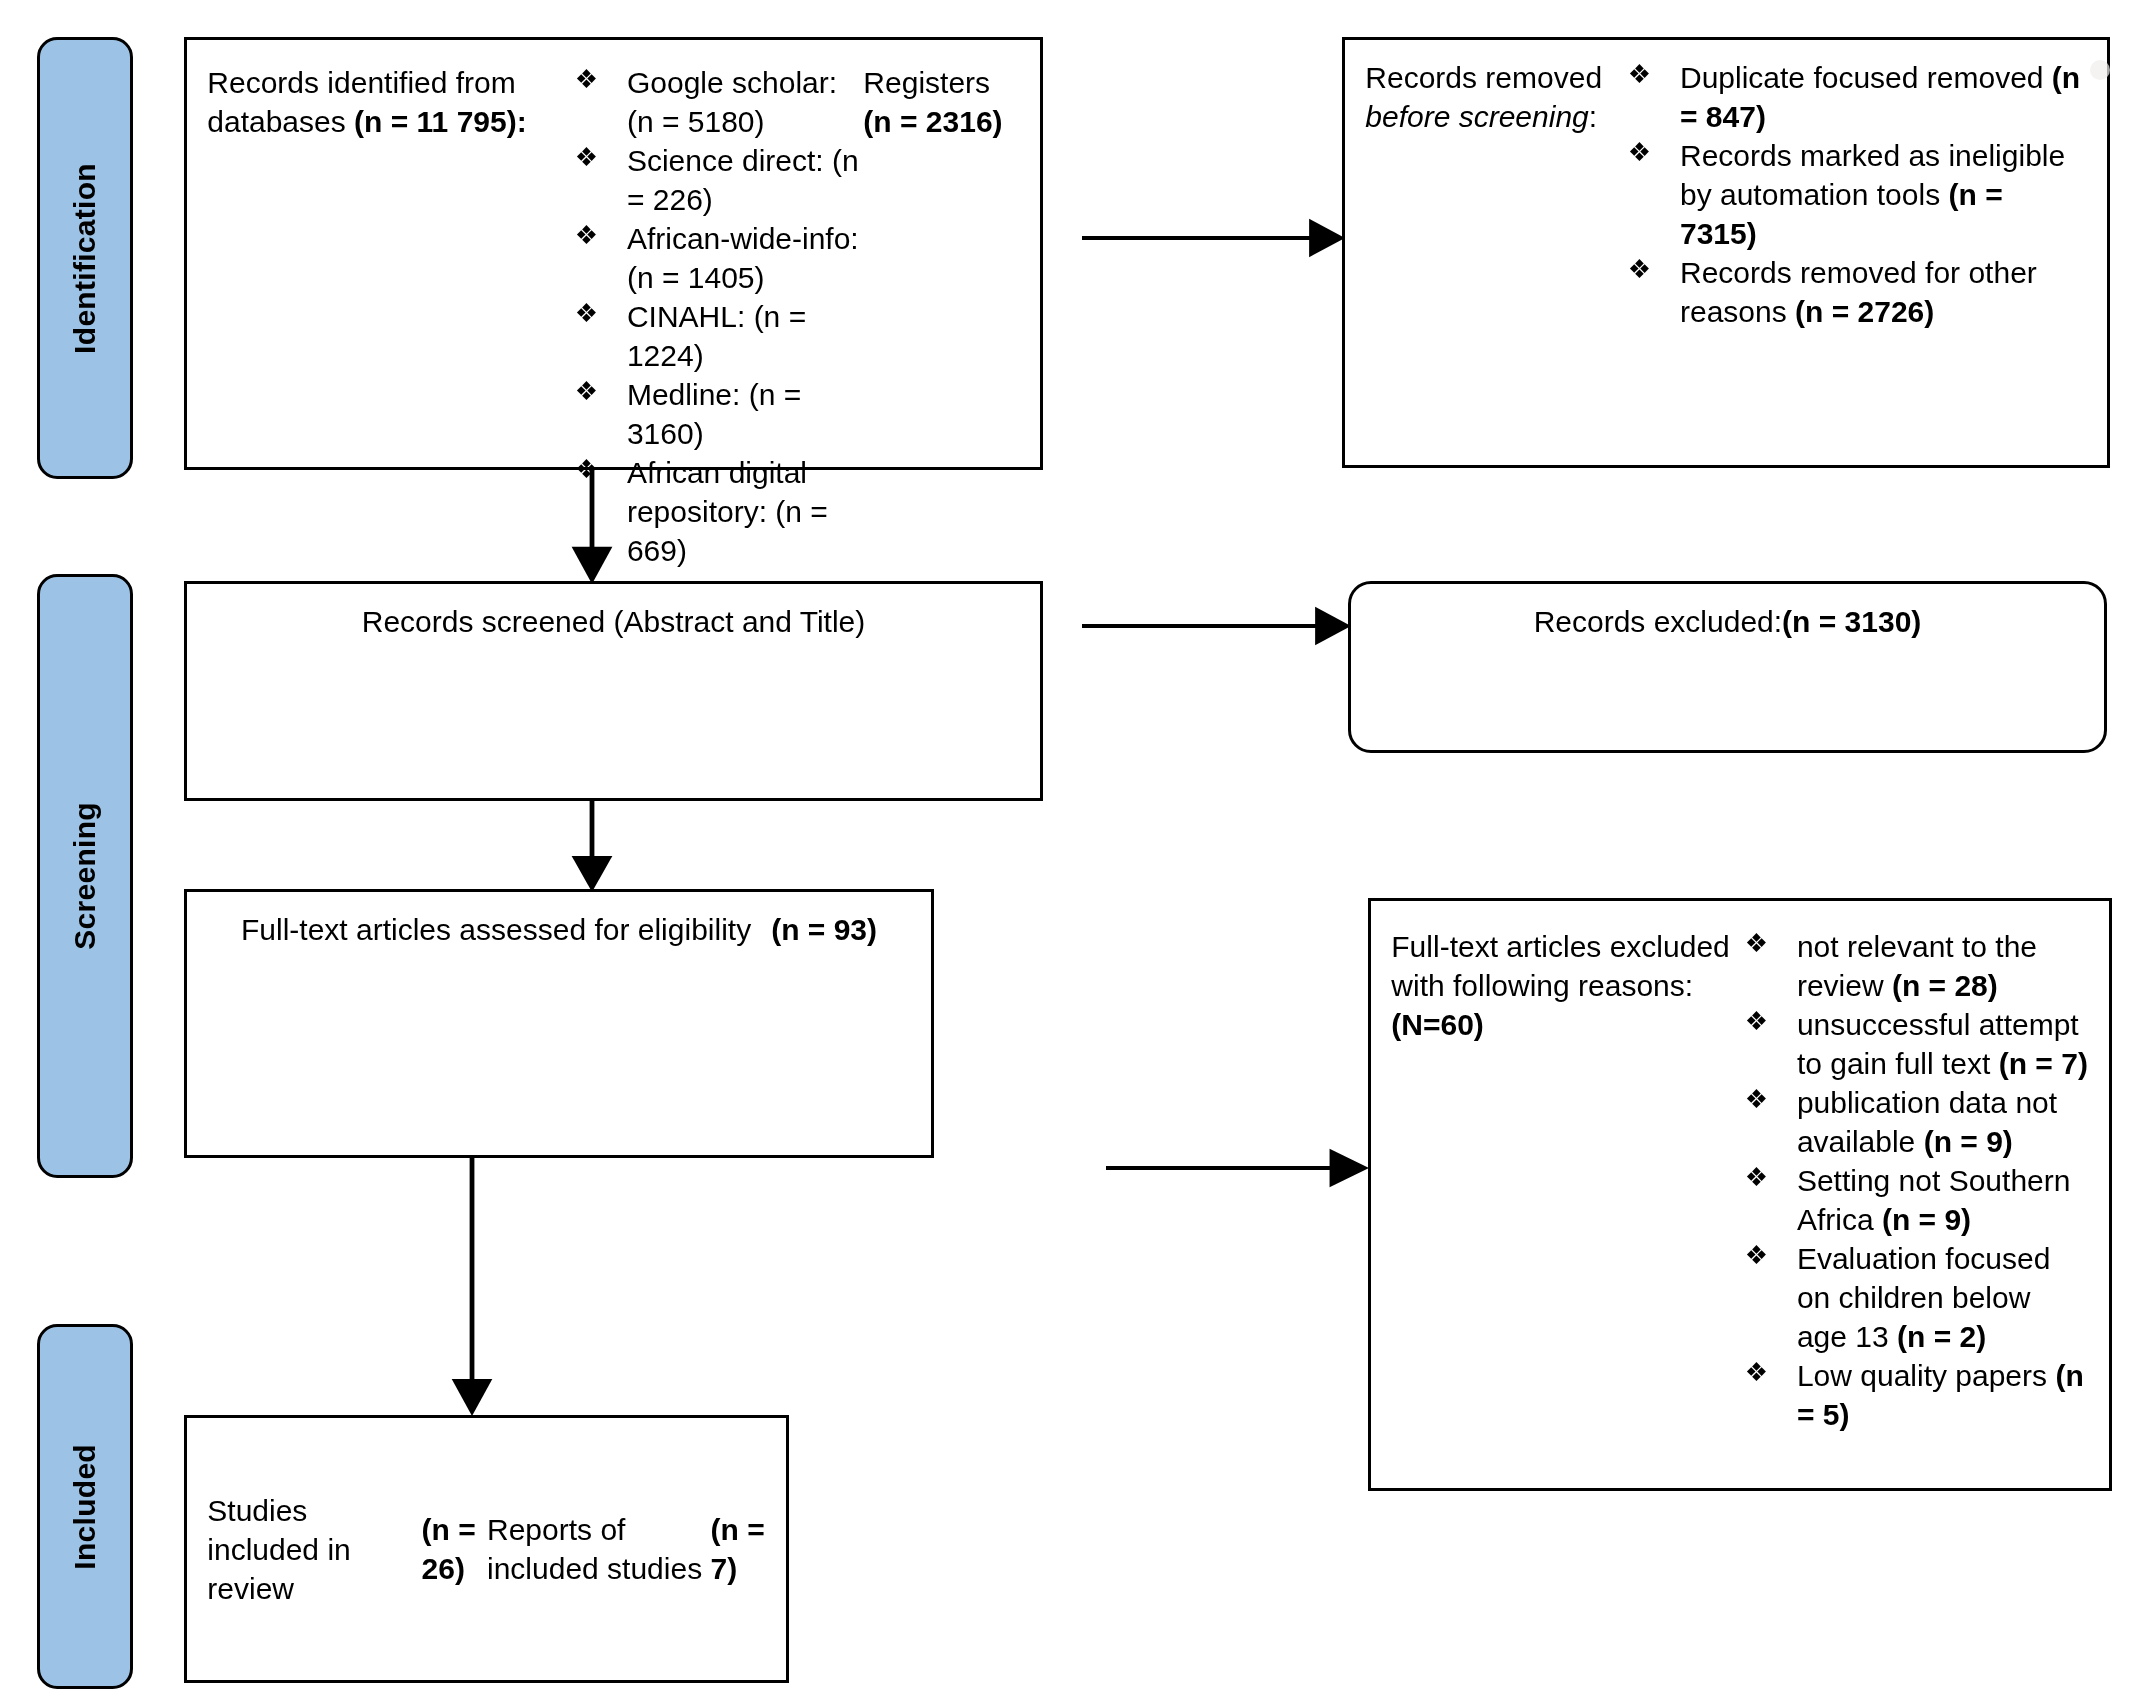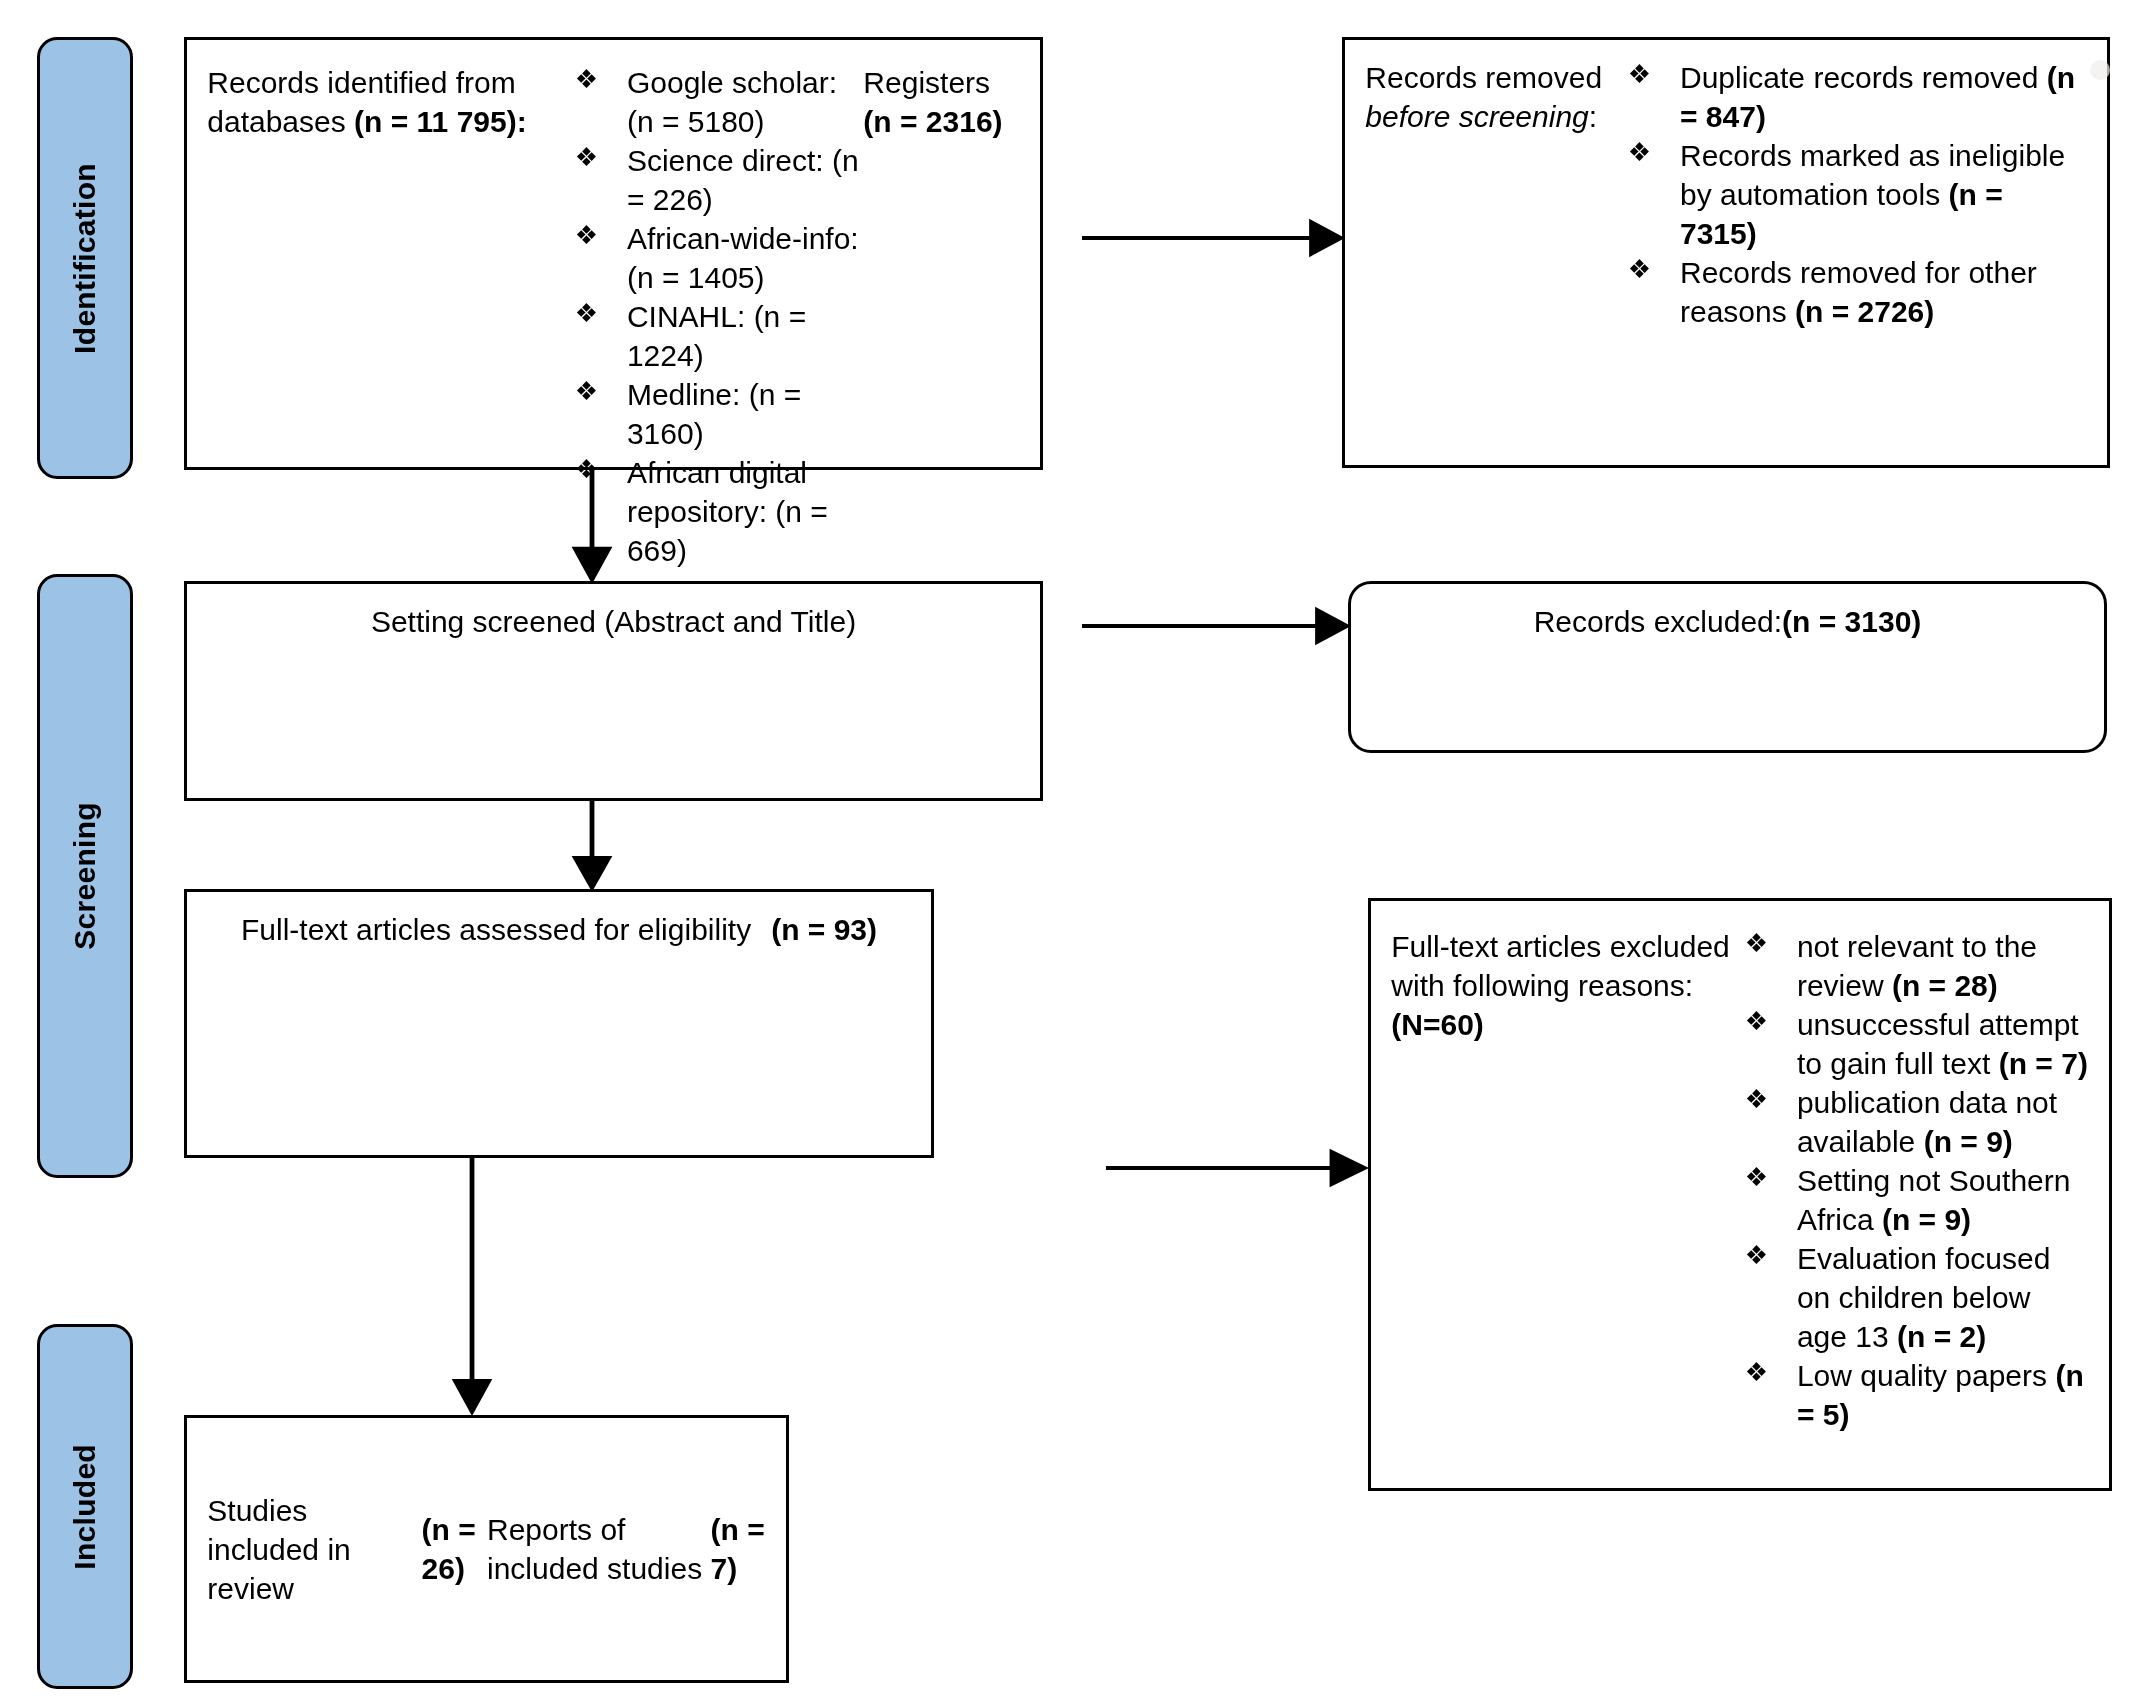--- a/index.html
+++ b/index.html
@@ -149,35 +149,35 @@
     </div>
   </div>
 
   <div class="flow-box" style="left:1342px; top:37px; width:768px; height:431px;">
     <div class="line">
       <span>Records removed </span><i>before screening</i><span>:</span>
     </div>
     <ul class="bullets">
       <li>
         <span class="bullet-glyph">❖</span>
-        <span>Duplicate records removed </span><b>(n = 847)</b>
+        <span>Duplicate focused removed </span><b>(n = 847)</b>
       </li>
       <li>
         <span class="bullet-glyph">❖</span>
         <span>Records marked as ineligible by automation tools </span><b>(n = 7315)</b>
       </li>
       <li>
         <span class="bullet-glyph">❖</span>
         <span>Records removed for other reasons </span><b>(n = 2726)</b>
       </li>
     </ul>
   </div>
 
   <div class="flow-box" style="left:184px; top:581px; width:859px; height:220px;">
-    <div class="line">Setting screened (Abstract and Title)</div>
+    <div class="line">Records screened (Abstract and Title)</div>
   </div>
 
   <div class="flow-box" style="left:1348px; top:581px; width:759px; height:172px;border-radius:23px;">
     <div class="line">Records excluded:</div>
     <div class="line bold">(n = 3130)</div>
   </div>
 
   <div class="flow-box" style="left:184px; top:889px; width:750px; height:269px;gap:20px;">
     <div class="line">Full-text articles assessed for eligibility</div>
     <div class="line bold">(n = 93)</div>

